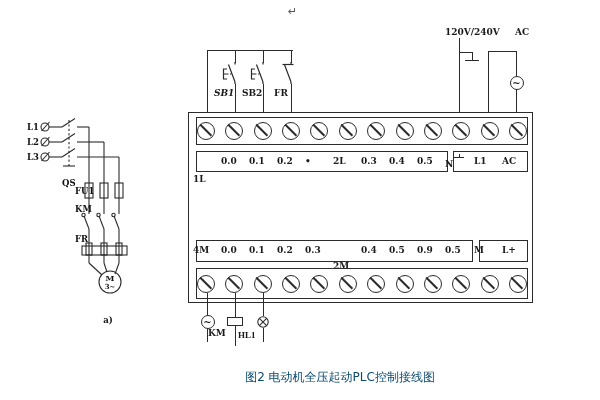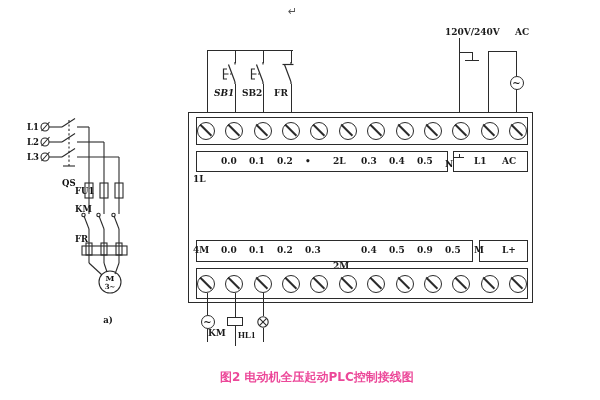--- a/index.html
+++ b/index.html
@@ -15,22 +15,22 @@
   .lbl{position:absolute;width:28px;height:13px;line-height:13px;text-align:left;
        font-weight:bold;font-size:9px;white-space:nowrap;}
   .src{position:absolute;width:14px;height:14px;border:1.3px solid #2b2b2b;border-radius:50%;
        box-sizing:border-box;background:#fff;text-align:center;line-height:11px;
        font-weight:bold;font-size:10px;}
   .coil{position:absolute;border:1.2px solid #2b2b2b;background:#fff;box-sizing:border-box;}
   svg{position:absolute;overflow:visible;}
   svg .st{font:bold 8.5px "DejaVu Serif",serif;fill:#111;stroke:none;}
   svg .stm{font:bold 8px "DejaVu Serif",serif;fill:#111;stroke:none;}
   svg .sts{font:bold 7px "DejaVu Serif",serif;fill:#111;stroke:none;}
-  .caption{position:absolute;left:220px;top:369px;width:240px;
-           font-family:"DejaVu Sans",sans-serif;font-weight:bold;font-size:12px;color:#ec4899;}
+  .caption{position:absolute;left:220px;top:369px;width:240px;text-align:center;
+           font-family:"DejaVu Sans",sans-serif;font-weight:normal;font-size:12px;color:#0c4a6e;}
   .retmark{position:absolute;left:288px;top:5px;font-size:11px;color:#555;
            font-family:"DejaVu Sans",sans-serif;}
   .nmark-bar{position:absolute;left:454px;top:157px;width:10px;height:1.2px;background:#2b2b2b;}
   .nmark-tick{position:absolute;left:458.5px;top:153.5px;width:1.2px;height:4px;background:#2b2b2b;}
 </style>
 </head>
 <body>
 
 <div id="stage">
 

